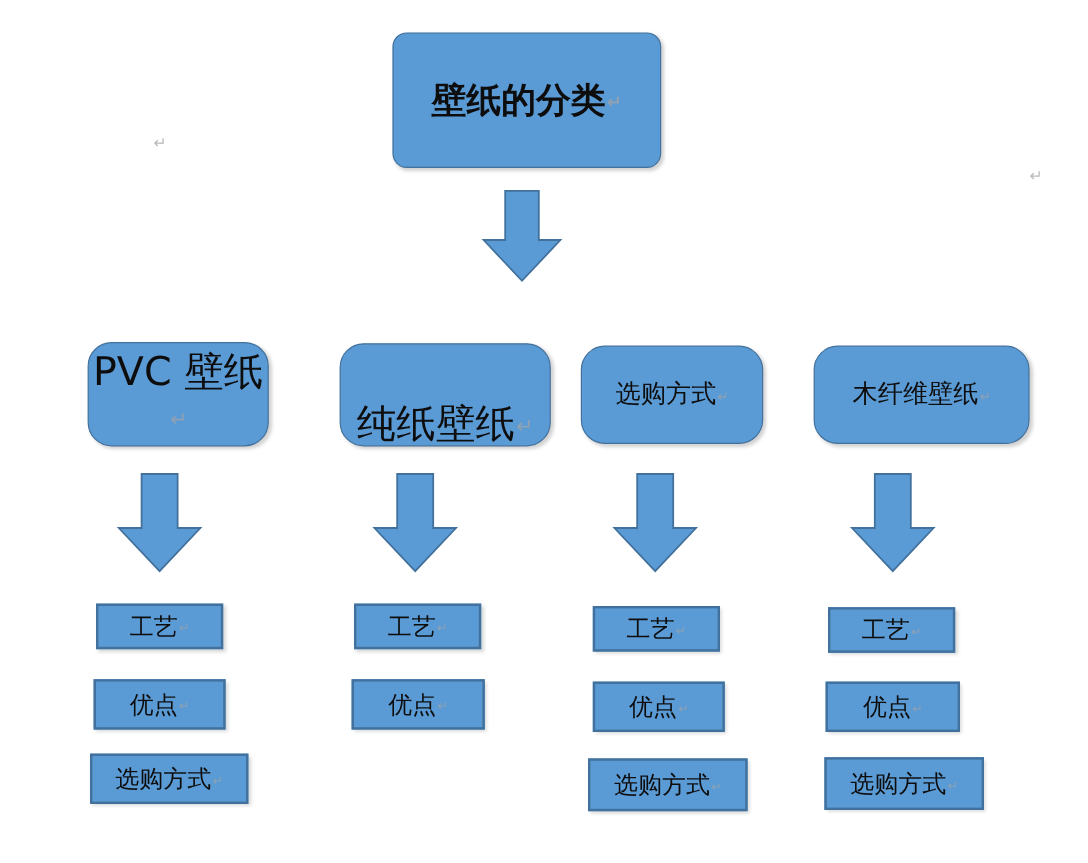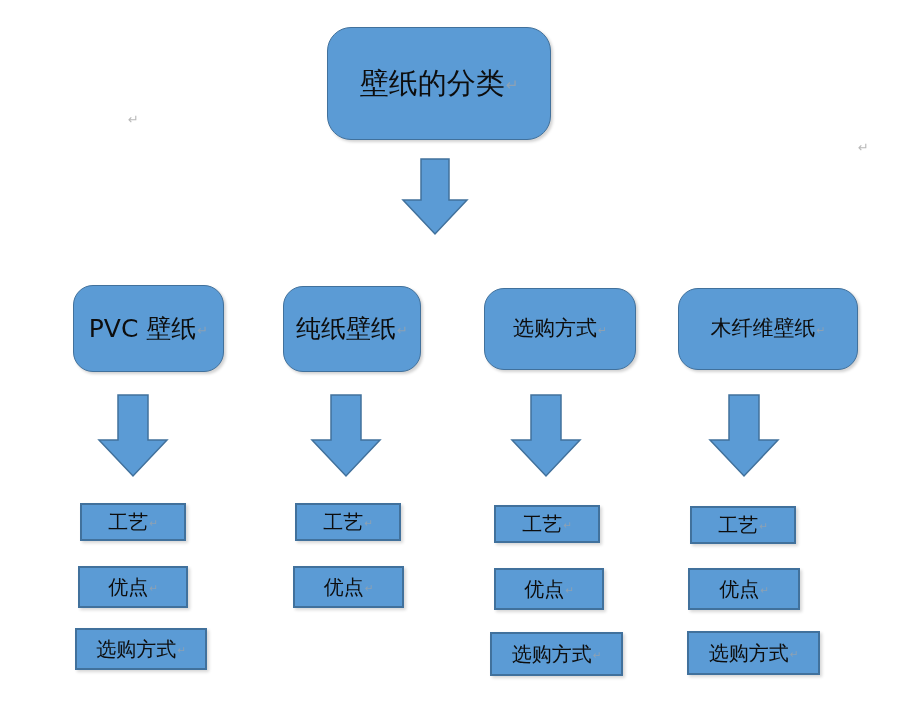--- a/index.html
+++ b/index.html
@@ -27,25 +27,26 @@
     border-radius: 20px;
     display: flex;
     align-items: center;
     justify-content: center;
     color: #0d0d0d;
     text-align: center;
     line-height: 1.1;
     box-shadow: 2px 2px 3px rgba(0,0,0,0.18);
   }
   .node-title {
-    border-radius: 24px;
+    border-radius: 12px;
     font-size: 29px;
+    font-weight: bold;
   }
   .node-cat {
-    font-size: 25px;
+    font-size: 33px;
   }
   .node-cat.small-text {
     font-size: 21px;
   }
 
   
   .leaf {
     position: absolute;
     box-sizing: border-box;
     background: #5B9BD5;
@@ -108,21 +109,21 @@
   <div class="arrow" style="left:401px; top:158px; width:68px; height:78px;">
     <svg viewBox="0 0 68 78" preserveAspectRatio="none">
       <polygon points="20,1 48,1 48,42 66,42 34,76 2,42 20,42"></polygon>
     </svg>
   </div>
 
   <div class="node node-cat" style="left:73px; top:285px; width:151px; height:87px;">
     <span><span>PVC 壁纸</span><span class="inline-mark">↵</span></span>
   </div>
 
-  <div class="node node-cat" style="left:283px; top:286px; width:138px; height:86px;">
+  <div class="node node-cat" style="left:283px; top:286px; width:176px; height:86px;align-items:flex-end;">
     <span><span>纯纸壁纸</span><span class="inline-mark">↵</span></span>
   </div>
 
   <div class="node node-cat small-text" style="left:484px; top:288px; width:152px; height:82px;">
     <span><span>选购方式</span><span class="inline-mark">↵</span></span>
   </div>
 
   <div class="node node-cat small-text" style="left:678px; top:288px; width:180px; height:82px;">
     <span><span>木纤维壁纸</span><span class="inline-mark">↵</span></span>
   </div>

